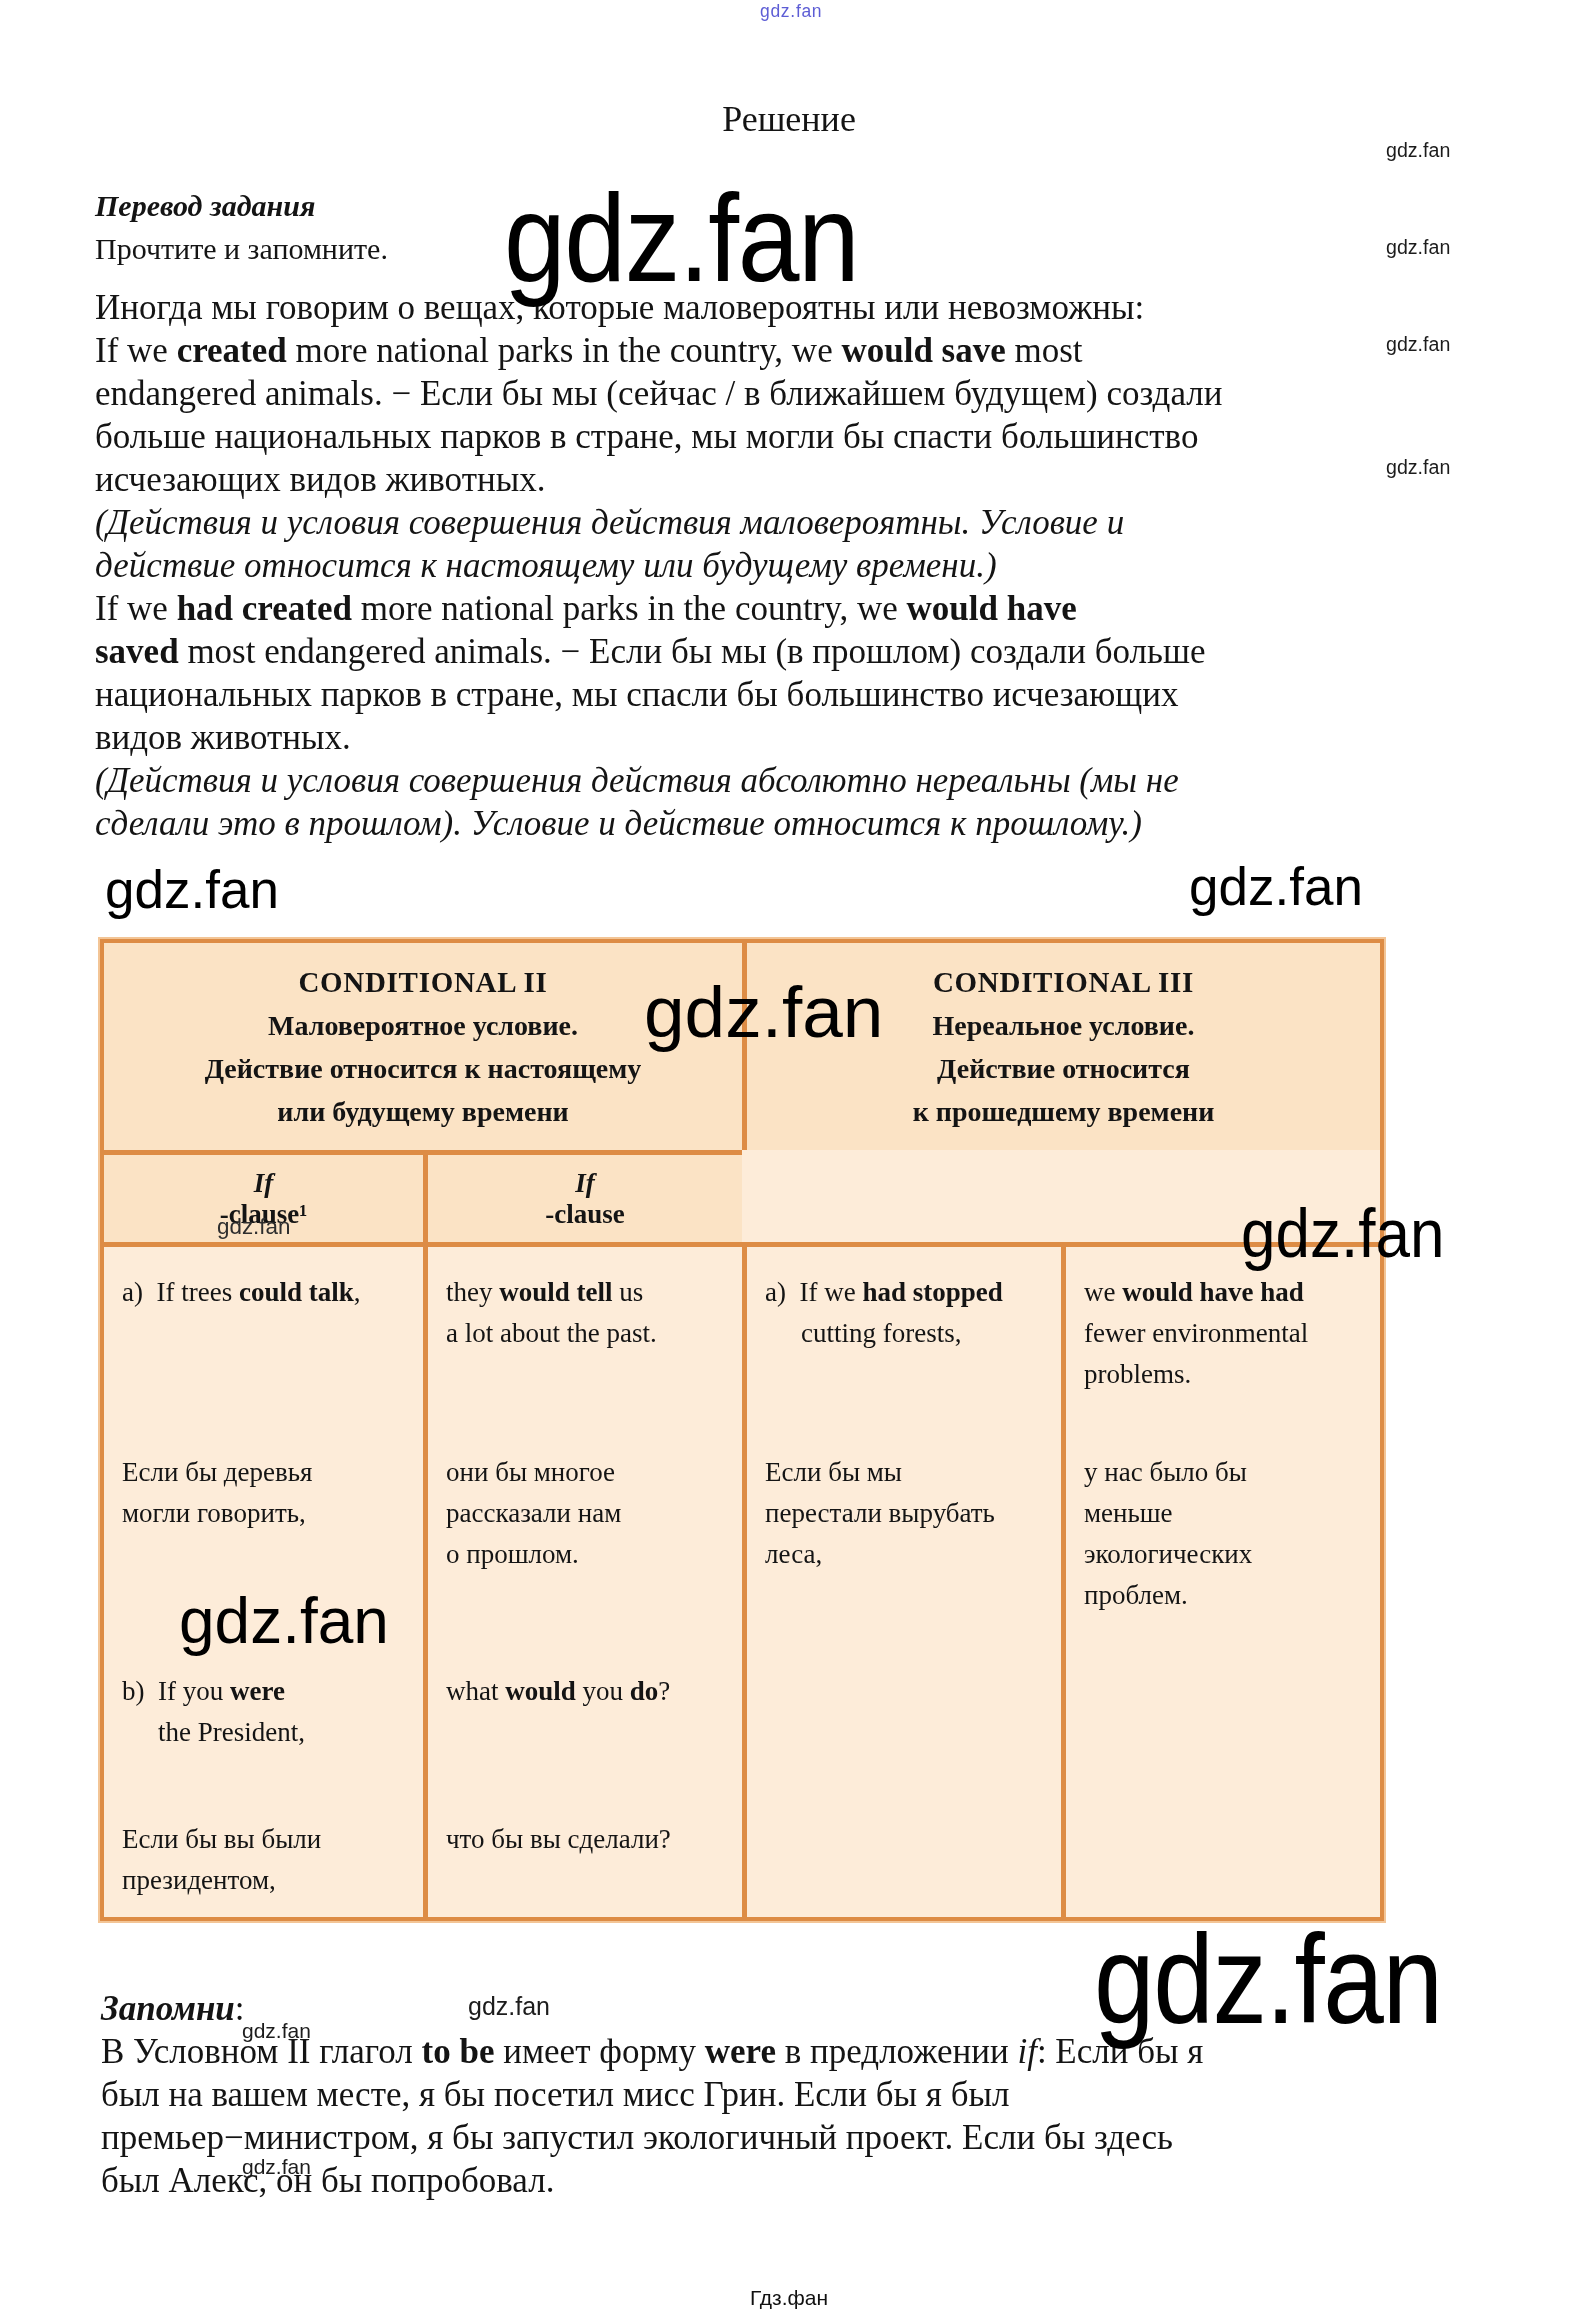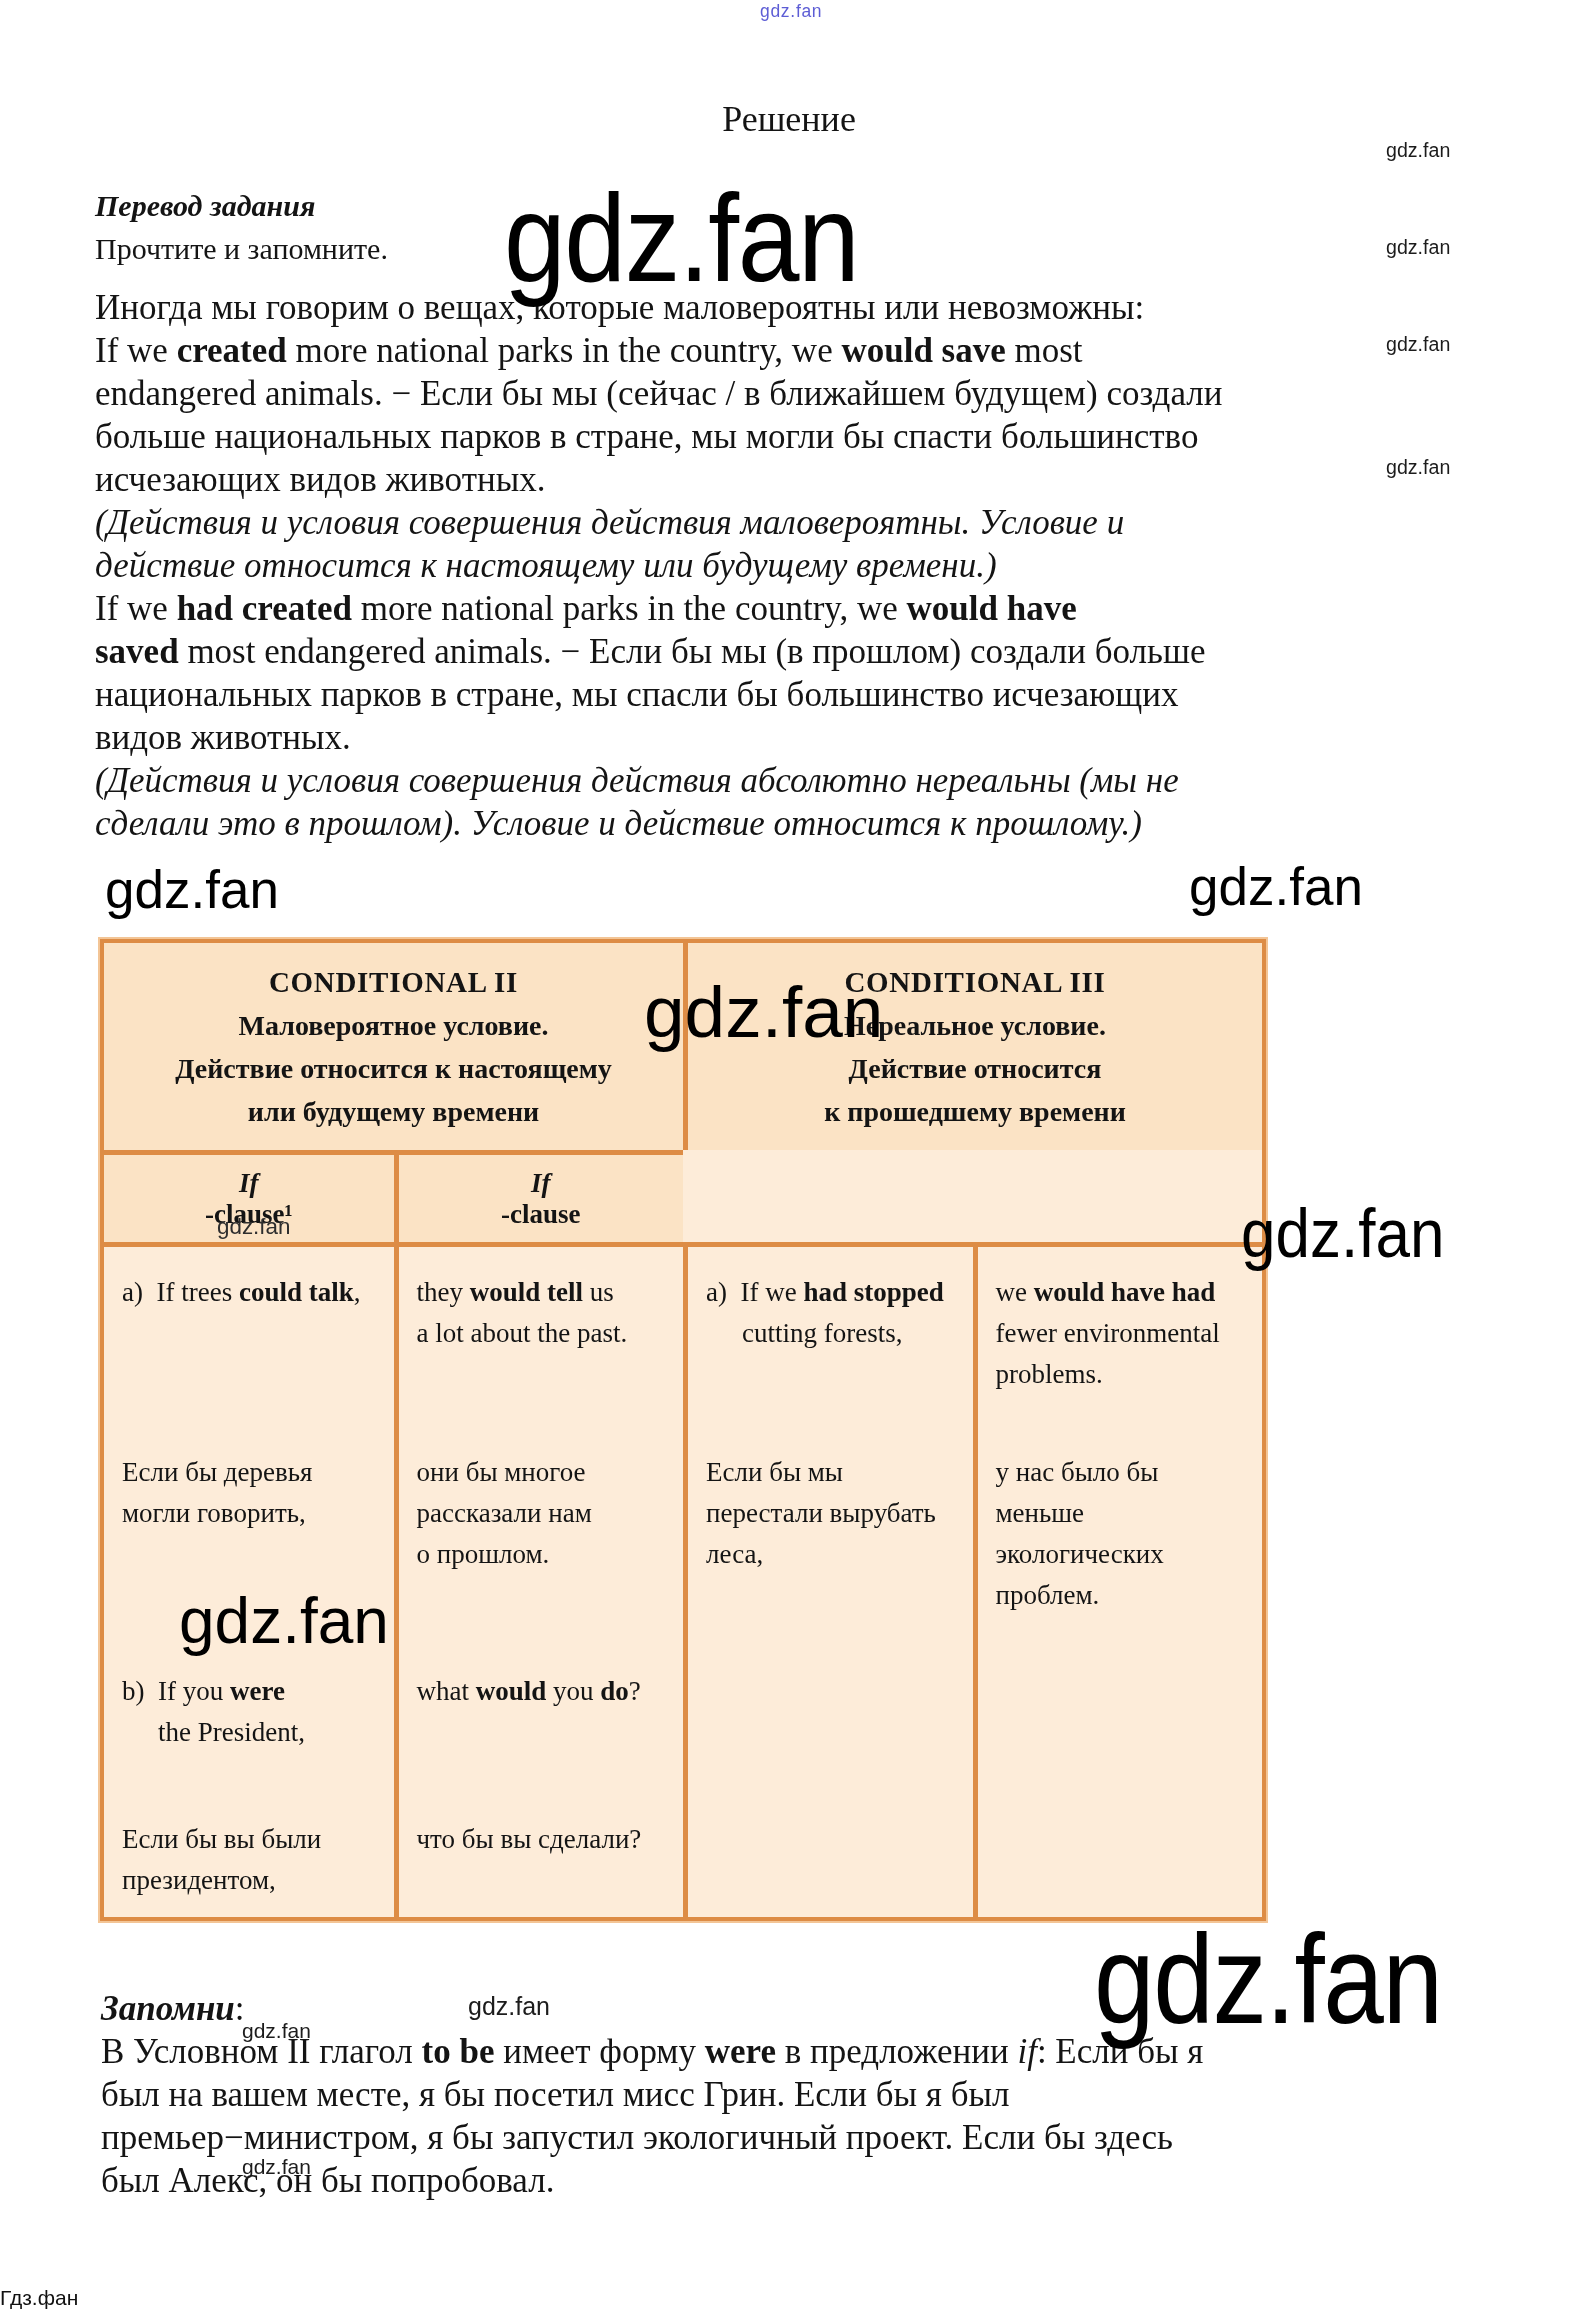--- a/index.html
+++ b/index.html
@@ -22,21 +22,21 @@
   }
   .intro{position:absolute;left:95px;top:184px;font-size:30px;}
   .intro .ln{line-height:43px;}
   .main-para{position:absolute;left:95px;top:286px;font-size:35px;}
   .main-para .ln{line-height:43px;}
   .memo{position:absolute;left:101px;top:1987px;font-size:35px;}
   .memo .ln{line-height:43px;}
 
   
   .cond-table{
-    position:absolute;left:100px;top:939px;width:1166px;height:982px;
+    position:absolute;left:100px;top:939px;width:1284px;height:982px;
     box-sizing:border-box;
     border:4.2px solid #dd8c45;
     outline:2.1px solid #f3c596;
     background:#fdecd9;
     display:grid;
     grid-template-columns:1fr 1fr 1fr 1fr;
     grid-template-rows:207px 92px 1fr;
   }
   .tcell{box-sizing:border-box;}
   .hdr{background:#fbe3c5;display:flex;flex-direction:column;
@@ -80,21 +80,21 @@
   .wm-mid-right{left:1189px;top:860px;font-size:53px;}
   .wm-table-center{left:644px;top:975px;font-size:73px;}
   .wm-ifclause-small{left:217px;top:1216px;font-size:22.4px;color:#2e2e2e;}
   .wm-ifclause-big{left:1241px;top:1199px;font-size:62px;transform:scaleY(1.12);}
   .wm-body-big{left:179px;top:1589px;font-size:64px;}
   .wm-bottom-giant{left:1094px;top:1917px;font-size:109px;transform:scaleY(1.15);letter-spacing:-1.4px;}
   .wm-memo-1{left:468px;top:1994px;font-size:25px;color:#1c1c1c;}
   .wm-memo-2{left:242px;top:2020px;font-size:21px;color:#1c1c1c;}
   .wm-memo-3{left:242px;top:2156px;font-size:21px;color:#1c1c1c;}
   .page-footer{
-    position:absolute;left:0;right:0;top:2286px;
+    position:absolute;left:0;right:0;top:2286px;text-align:center;
     font-family:"Liberation Sans", sans-serif;font-size:21px;color:#111;
   }
 </style>
 </head>
 <body>
 
 <div class="page">
 
   <div class="doc-title">Решение</div>
 

